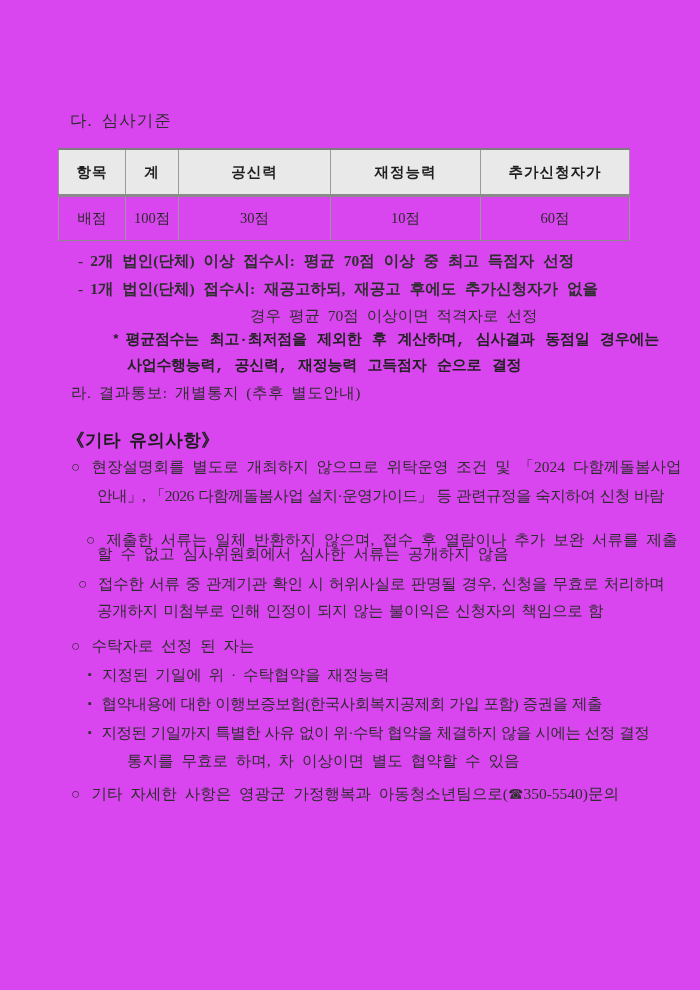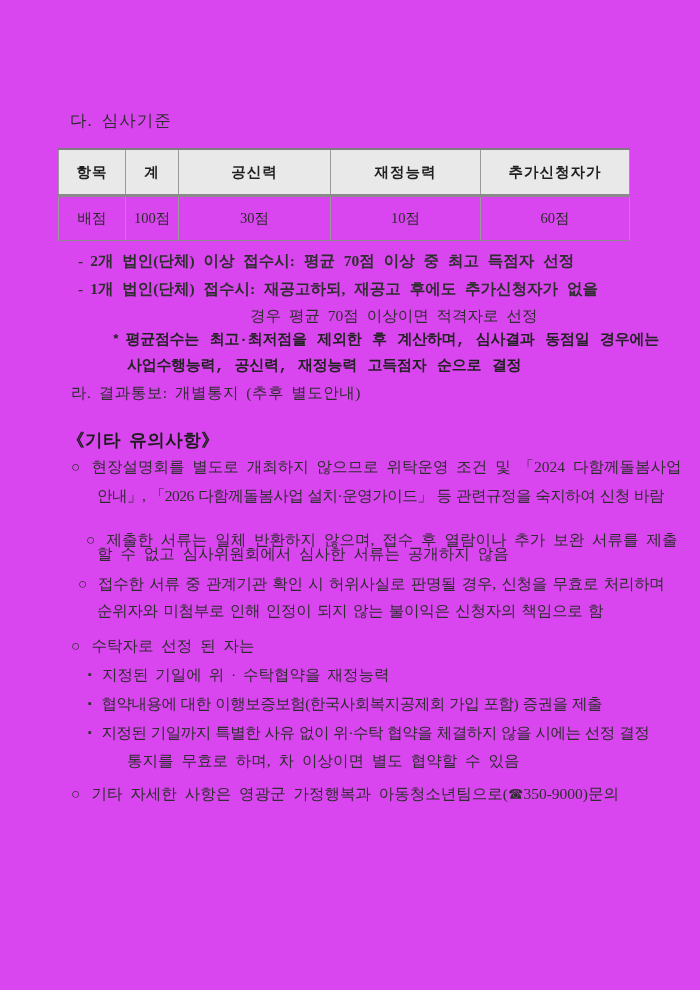--- a/index.html
+++ b/index.html
@@ -153,34 +153,34 @@
   <div class="line serif tight" style="left:97px; top:487px;">안내」, 「2026 다함께돌봄사업 설치·운영가이드」 등 관련규정을 숙지하여 신청 바람</div>
 
   <div class="line serif w4" style="left:86px; top:517px;margin-top:14px;">
     <span class="marker marker-circle">○</span><span>제출한 서류는 일체 반환하지 않으며, 접수 후 열람이나 추가 보완 서류를 제출</span>
   </div>
   <div class="line serif w4" style="left:97px; top:545px;">할 수 없고 심사위원회에서 심사한 서류는 공개하지 않음</div>
 
   <div class="line serif semi-tight" style="left:78px; top:575px;">
     <span class="marker marker-circle">○</span><span>접수한 서류 중 관계기관 확인 시 허위사실로 판명될 경우, 신청을 무효로 처리하며</span>
   </div>
-  <div class="line serif semi-tight" style="left:97px; top:602px;">순위자와 미첨부로 인해 인정이 되지 않는 불이익은 신청자의 책임으로 함</div>
+  <div class="line serif semi-tight" style="left:97px; top:602px;">공개하지 미첨부로 인해 인정이 되지 않는 불이익은 신청자의 책임으로 함</div>
 
   <div class="line serif w4" style="left:71px; top:637px;">
     <span class="marker marker-circle">○</span><span>수탁자로 선정 된 자는</span>
   </div>
 
   <div class="line serif w3" style="left:88px; top:666px;">
     <span class="marker marker-square">▪</span><span>지정된 기일에 위 · 수탁협약을 재정능력</span>
   </div>
   <div class="line serif tight" style="left:88px; top:695px;">
     <span class="marker marker-square">▪</span><span>협약내용에 대한 이행보증보험(한국사회복지공제회 가입 포함) 증권을 제출</span>
   </div>
   <div class="line serif tight" style="left:88px; top:724px;">
     <span class="marker marker-square">▪</span><span>지정된 기일까지 특별한 사유 없이 위·수탁 협약을 체결하지 않을 시에는 선정 결정</span>
   </div>
   <div class="line serif w4" style="left:127px; top:752px;">통지를 무효로 하며, 차 이상이면 별도 협약할 수 있음</div>
 
   <div class="line serif w4" style="left:71px; top:785px;">
-    <span class="marker marker-circle">○</span><span>기타 자세한 사항은 영광군 가정행복과 아동청소년팀으로(☎350-9000)문의</span>
+    <span class="marker marker-circle">○</span><span>기타 자세한 사항은 영광군 가정행복과 아동청소년팀으로(☎350-5540)문의</span>
   </div>
 
 </div>
 
 </body></html>

